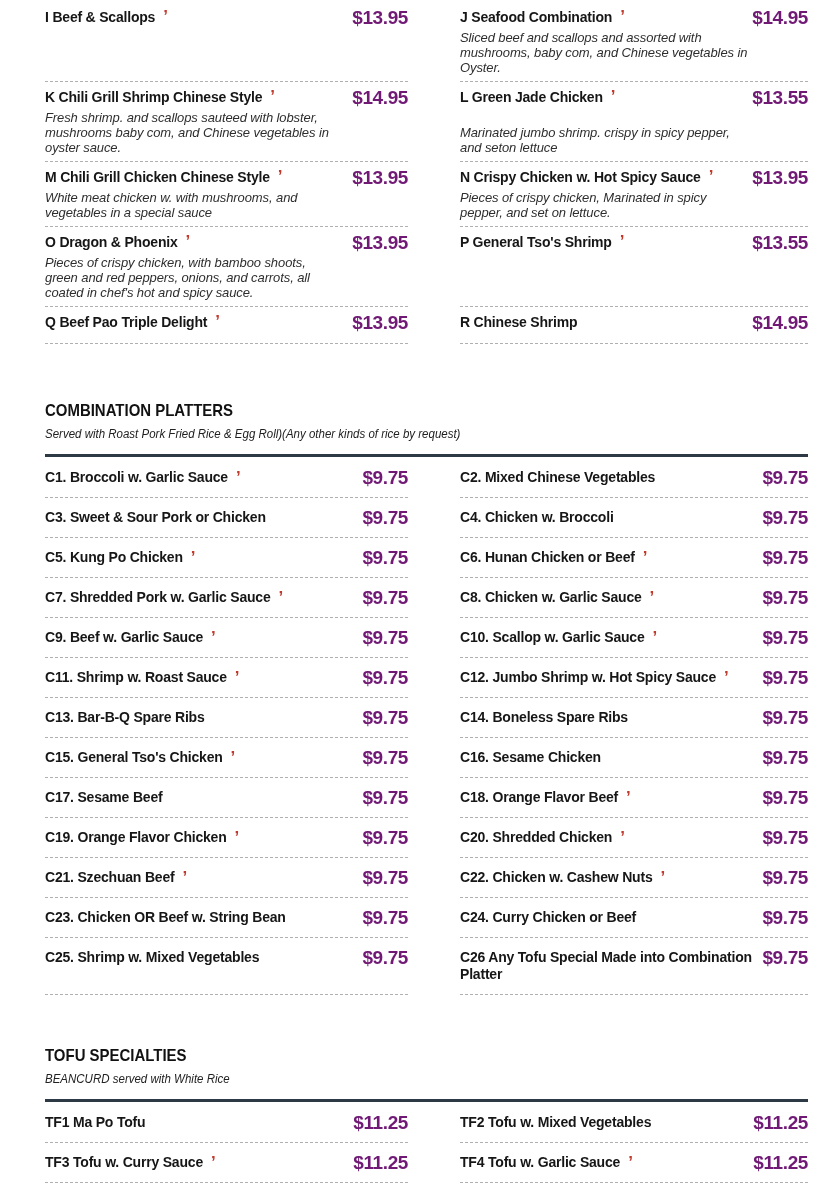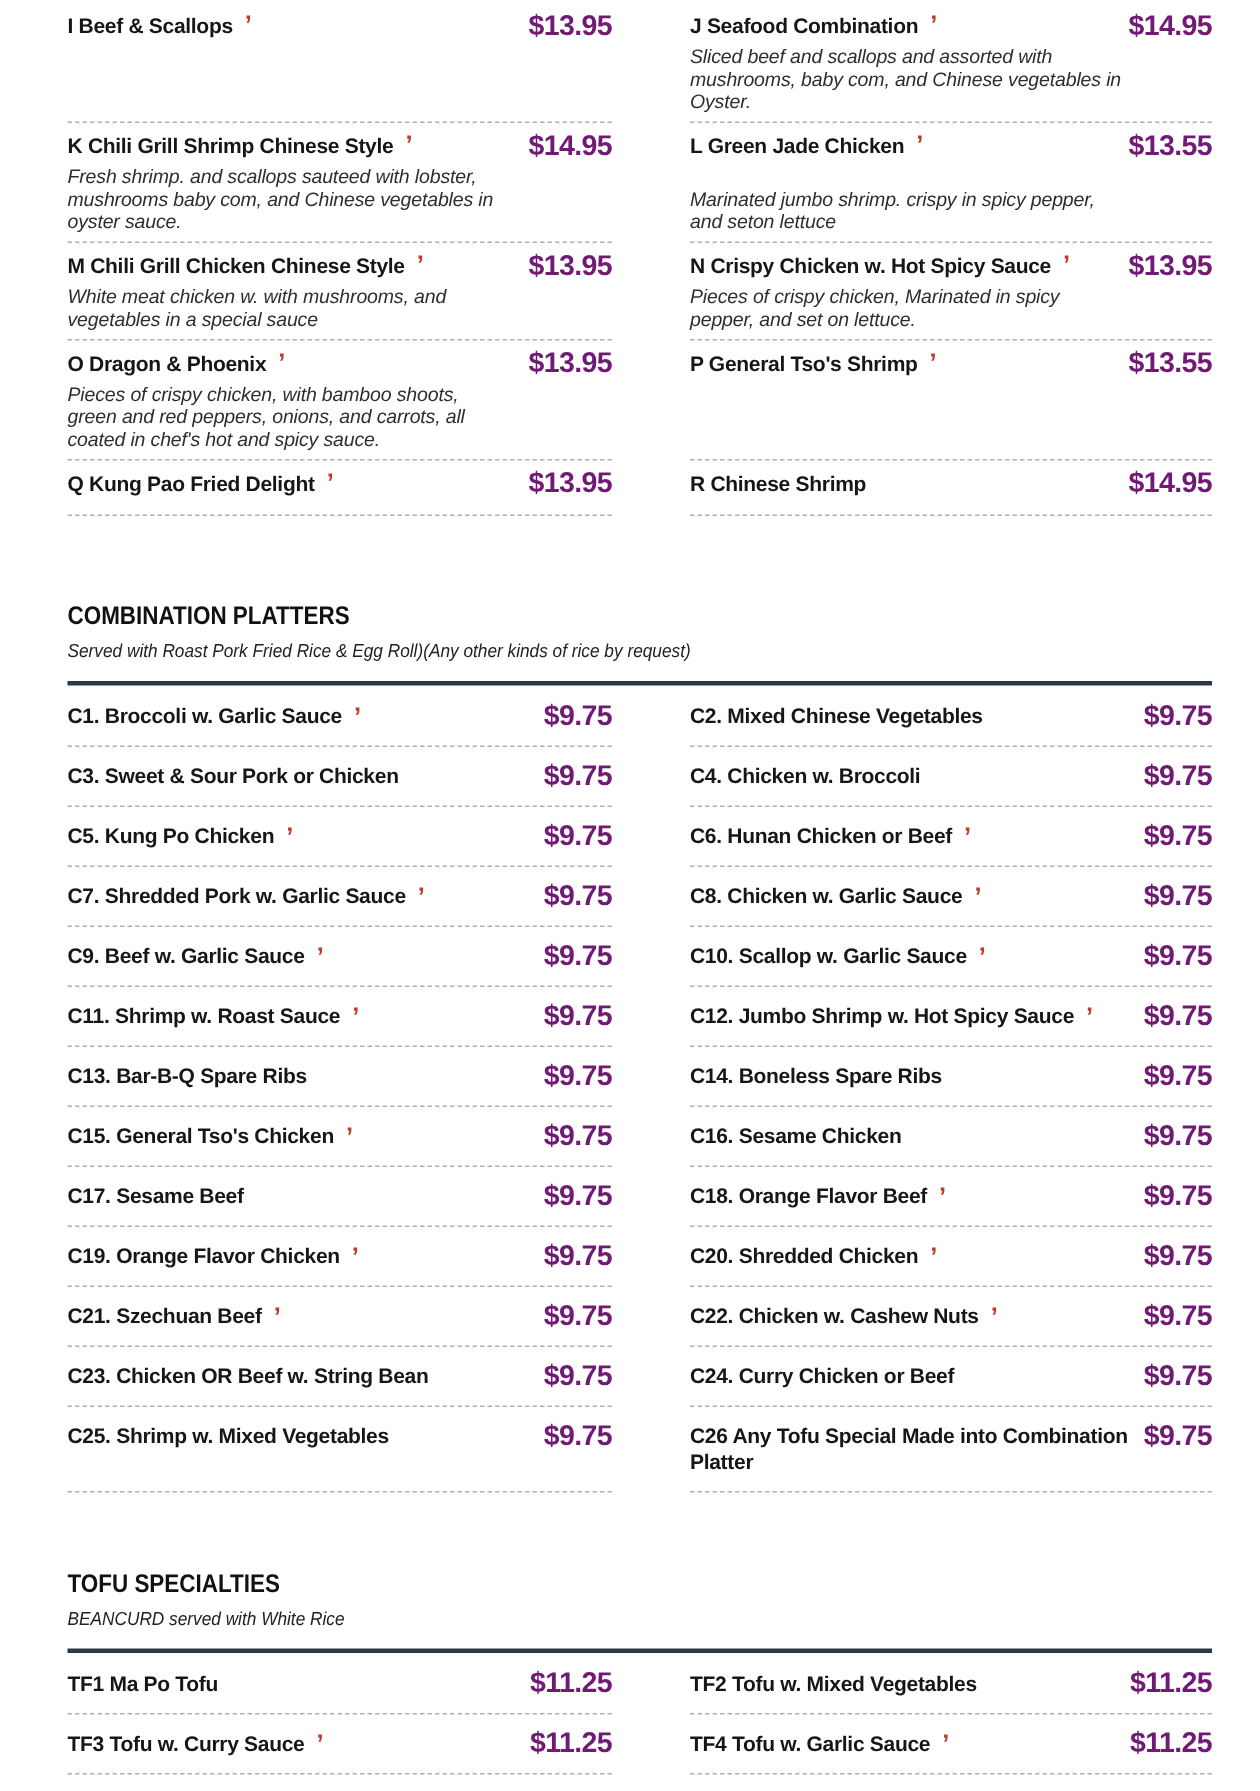--- a/index.html
+++ b/index.html
@@ -174,21 +174,21 @@
         </div>
         <div class="menu-cell">
           <div class="item-line">
             <span class="item-name">P General Tso's Shrimp</span>
             <span class="chili">’</span>
             <span class="item-price">$13.55</span>
           </div>
         </div>
         <div class="menu-cell">
           <div class="item-line">
-            <span class="item-name">Q Kung Pao Fried Delight</span>
+            <span class="item-name">Q Beef Pao Triple Delight</span>
             <span class="chili">’</span>
             <span class="item-price">$13.95</span>
           </div>
         </div>
         <div class="menu-cell">
           <div class="item-line">
             <span class="item-name">R Chinese Shrimp</span>
             <span class="item-price">$14.95</span>
           </div>
         </div>

